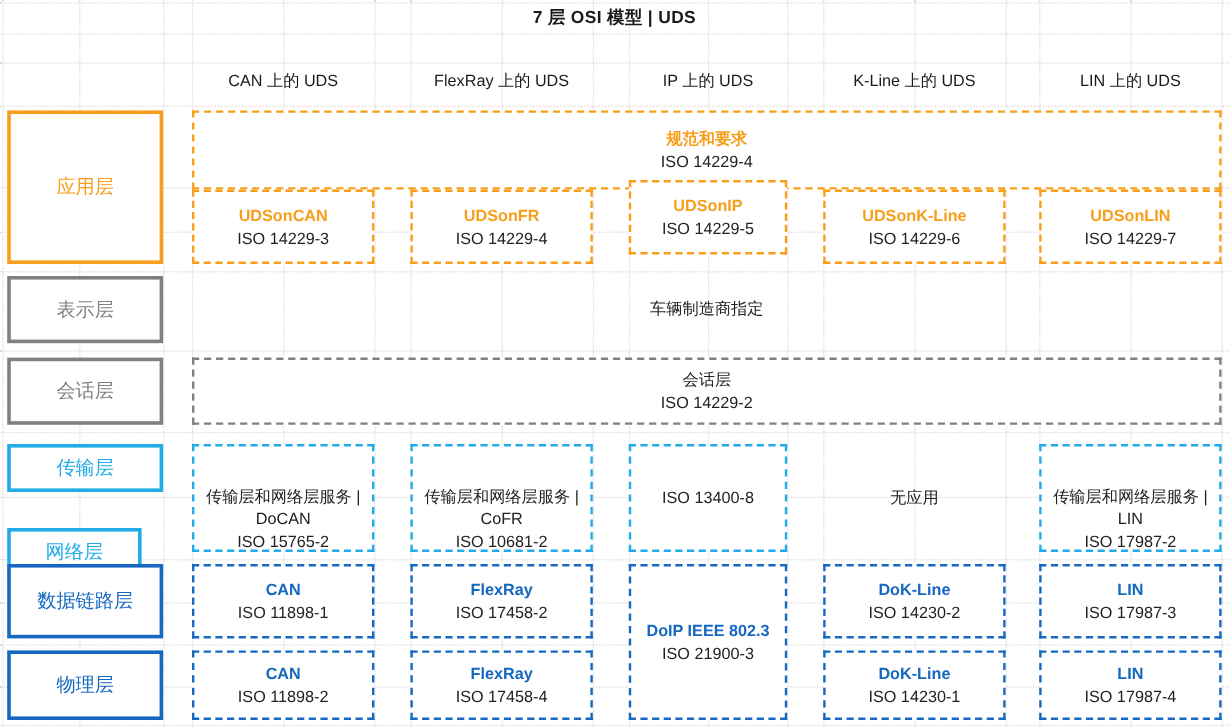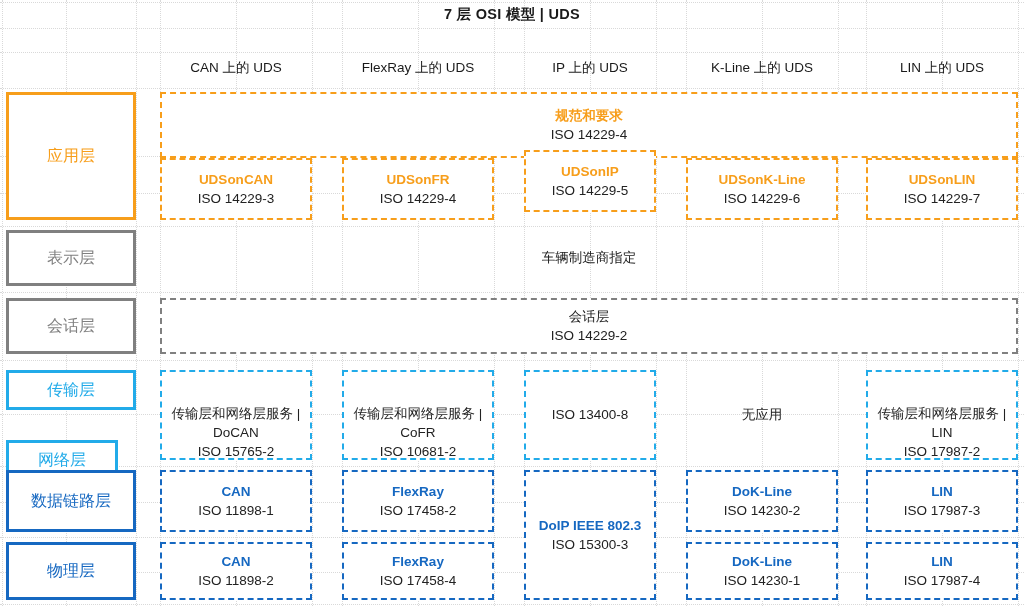--- a/index.html
+++ b/index.html
@@ -243,21 +243,21 @@
   <div class="sub">ISO 11898-1</div>
 </div>
 
 <div class="cell d-blue" style="left:342px;top:470px;width:152px;height:62px">
   <div class="hd c-blue">FlexRay</div>
   <div class="sub">ISO 17458-2</div>
 </div>
 
 <div class="cell d-blue" style="left:524px;top:470px;width:132px;height:130px">
   <div class="hd c-blue w-wrap">DoIP IEEE 802.3</div>
-  <div class="sub">ISO 15300-3</div>
+  <div class="sub">ISO 21900-3</div>
 </div>
 
 <div class="cell d-blue" style="left:686px;top:470px;width:152px;height:62px">
   <div class="hd c-blue">DoK-Line</div>
   <div class="sub">ISO 14230-2</div>
 </div>
 
 <div class="cell d-blue" style="left:866px;top:470px;width:152px;height:62px">
   <div class="hd c-blue">LIN</div>
   <div class="sub">ISO 17987-3</div>

